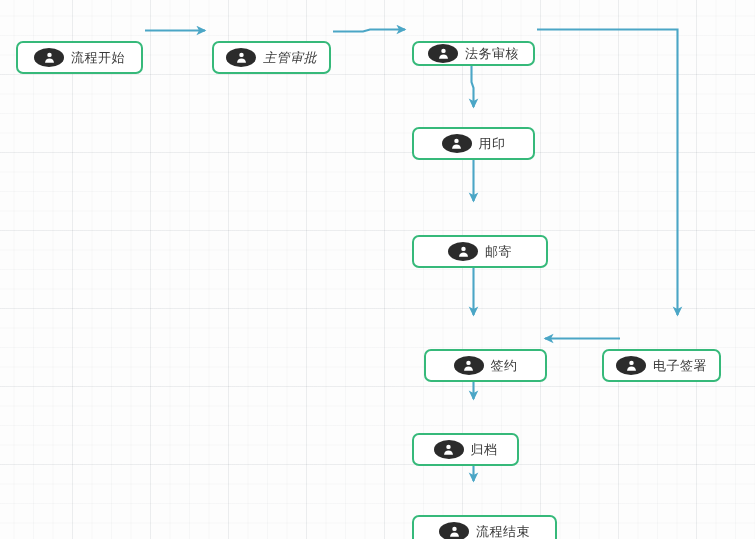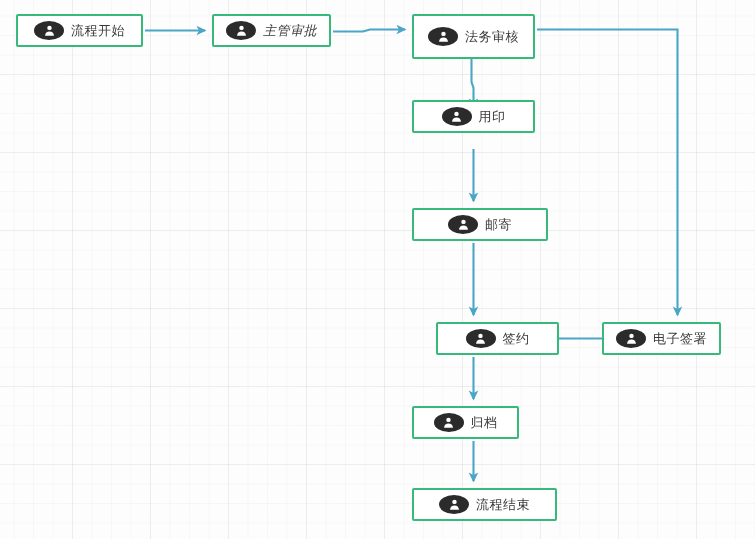--- a/index.html
+++ b/index.html
@@ -24,24 +24,25 @@
       19.5px 19.5px,
       19.5px 19.5px;
     background-position:-6px -4px,-6px -4px,-6px -4px,-6px -4px;
   }
   #edges{position:absolute;left:0;top:0;width:755px;height:539px;}
   .node{
     position:absolute;
     box-sizing:border-box;
     background:#ffffff;
     border:2px solid #36b97a;
-    border-radius:2px;
+    border-radius:7px;
     display:flex;
     align-items:center;
     box-shadow:0 0 0 0 rgba(0,0,0,0);
+    margin-top:27px;
   }
   .node-inner{
     display:flex;
     align-items:center;
     margin:0 auto;
     padding:0 4px;
   }
   .avatar{
     width:30px;height:19px;
     border-radius:50%;
@@ -111,21 +112,21 @@
       <span class="avatar">
         <svg width="13" height="13" viewBox="0 0 24 24" aria-hidden="true">
           <circle cx="12" cy="7.2" r="4.1" fill="#ffffff"></circle>
           <path d="M3.8 21.5c0-4.6 3.7-7.6 8.2-7.6s8.2 3 8.2 7.6z" fill="#ffffff"></path>
         </svg>
       </span>
       <span class="node-label">主管审批</span>
     </div>
   </div>
 
-  <div class="node" style="left:412px;top:14px;width:123px;height:45px;">
+  <div class="node" style="left:412px;top:14px;width:123px;height:25px;">
     <div class="node-inner">
       <span class="avatar">
         <svg width="13" height="13" viewBox="0 0 24 24" aria-hidden="true">
           <circle cx="12" cy="7.2" r="4.1" fill="#ffffff"></circle>
           <path d="M3.8 21.5c0-4.6 3.7-7.6 8.2-7.6s8.2 3 8.2 7.6z" fill="#ffffff"></path>
         </svg>
       </span>
       <span class="node-label">法务审核</span>
     </div>
   </div>
@@ -147,21 +148,21 @@
       <span class="avatar">
         <svg width="13" height="13" viewBox="0 0 24 24" aria-hidden="true">
           <circle cx="12" cy="7.2" r="4.1" fill="#ffffff"></circle>
           <path d="M3.8 21.5c0-4.6 3.7-7.6 8.2-7.6s8.2 3 8.2 7.6z" fill="#ffffff"></path>
         </svg>
       </span>
       <span class="node-label">邮寄</span>
     </div>
   </div>
 
-  <div class="node" style="left:436px;top:322px;width:123px;height:33px;">
+  <div class="node" style="left:424px;top:322px;width:123px;height:33px;">
     <div class="node-inner">
       <span class="avatar">
         <svg width="13" height="13" viewBox="0 0 24 24" aria-hidden="true">
           <circle cx="12" cy="7.2" r="4.1" fill="#ffffff"></circle>
           <path d="M3.8 21.5c0-4.6 3.7-7.6 8.2-7.6s8.2 3 8.2 7.6z" fill="#ffffff"></path>
         </svg>
       </span>
       <span class="node-label">签约</span>
     </div>
   </div>

